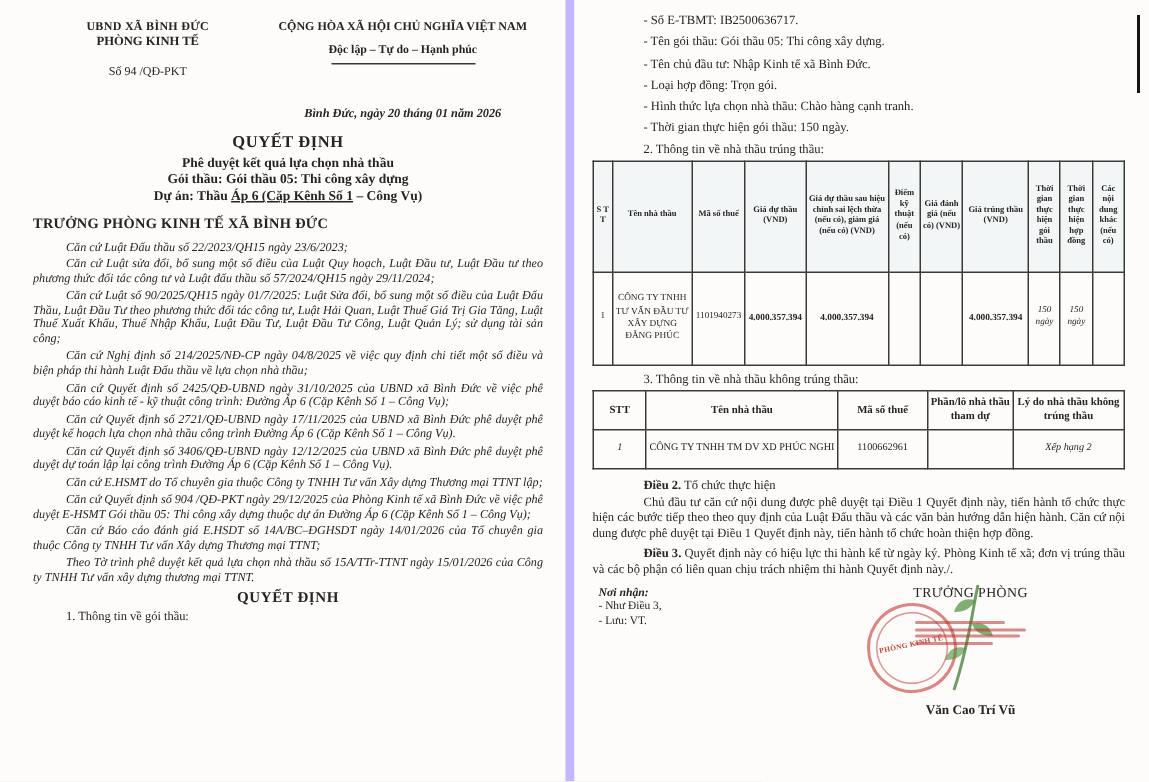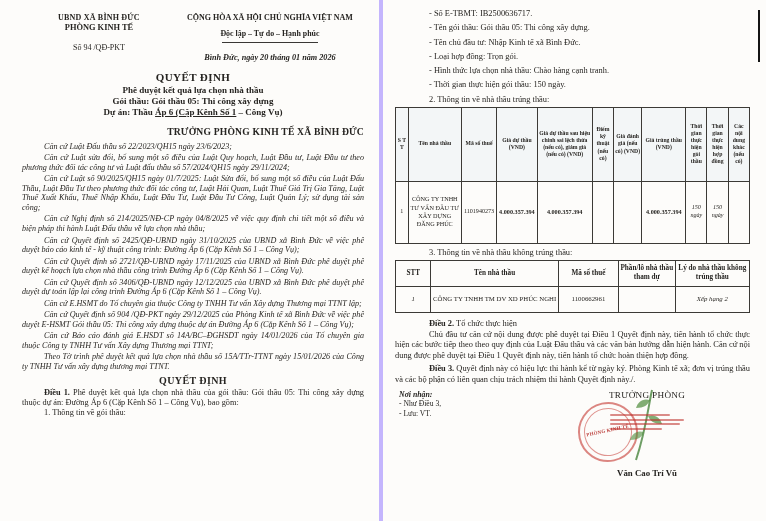--- a/index.html
+++ b/index.html
@@ -4,41 +4,41 @@
 <style>
   * { margin:0; padding:0; box-sizing:border-box; }
   html,body { width:766px; height:521px; }
   body {
     font-family: "Liberation Serif", "DejaVu Serif", serif;
     color:#262421;
     background:#e9e7e2;
   }
   .sheet { position:relative; width:766px; height:521px; display:flex; background:#fdfcfa; overflow:hidden; }
   .page { width:383px; height:521px; background:#fdfcfa; position:relative; }
-  .page--left { padding:13px 15px 12px 22px; border-right:4px solid #c4b5fd; }
+  .page--left { padding:13px 15px 12px 22px; border-right:6px solid #c4b5fd; }
   .page--right { padding:9px 16px 8px 12px; }
 
   
   .letterhead { display:flex; }
   .lh-left { width:45%; text-align:center; }
   .lh-right { width:55%; text-align:center; }
   .org-top { font-size:8px; font-weight:bold; letter-spacing:.2px; }
   .org-bottom { font-size:8.4px; font-weight:bold; margin-top:1px; }
   .doc-number { font-size:8px; margin-top:11px; }
   .nat-header { font-size:8px; font-weight:bold; }
   .nat-motto { font-size:7.9px; font-weight:bold; margin-top:1px; display:inline-block; }
   .motto-rule { width:96px; height:1px; background:#3a3835; margin:2px auto 0; }
-  .place-date { font-size:8.2px; font-style:italic; font-weight:bold; margin-top:10px; }
+  .place-date { font-size:8.2px; font-style:italic; font-weight:bold; margin-top:28px; }
 
   
   .title-block { text-align:center; margin-top:9px; line-height:1.25; }
   .doc-title { font-size:11px; font-weight:bold; letter-spacing:.4px; }
   .doc-sub { font-size:9px; font-weight:bold; }
   .u { text-decoration:underline; }
-  .authority { text-align:right; font-size:9.6px; font-weight:bold; margin-top:7px; letter-spacing:.2px; }
+  .authority { text-align:left; font-size:9.6px; font-weight:bold; margin-top:7px; letter-spacing:.2px; }
 
   
   .recitals { margin-top:5px; }
   .recital {
     font-size:8.1px; font-style:italic; line-height:1.21;
     text-align:justify; text-indent:22px; margin-bottom:1.5px;
   }
   .decision-heading { text-align:center; font-size:10px; font-weight:bold; margin:3px 0 2px; letter-spacing:.4px; }
   .article-p { font-size:8.3px; line-height:1.24; text-align:justify; text-indent:22px; }
   .b { font-weight:bold; }
@@ -137,21 +137,20 @@
       <p class="recital">Căn cứ Quyết định số 2721/QĐ-UBND ngày 17/11/2025 của UBND xã Bình Đức phê duyệt phê duyệt kế hoạch lựa chọn nhà thầu công trình Đường Áp 6 (Cặp Kênh Số 1 – Công Vụ).</p>
       <p class="recital">Căn cứ Quyết định số 3406/QĐ-UBND ngày 12/12/2025 của UBND xã Bình Đức phê duyệt phê duyệt dự toán lập lại công trình Đường Áp 6 (Cặp Kênh Số 1 – Công Vụ).</p>
       <p class="recital">Căn cứ E.HSMT do Tổ chuyên gia thuộc Công ty TNHH Tư vấn Xây dựng Thương mại TTNT lập;</p>
       <p class="recital">Căn cứ Quyết định số 904 /QĐ-PKT ngày 29/12/2025 của Phòng Kinh tế xã Bình Đức về việc phê duyệt E-HSMT Gói thầu 05: Thi công xây dựng  thuộc dự án Đường Áp 6 (Cặp Kênh Số 1 – Công Vụ);</p>
       <p class="recital">Căn cứ Báo cáo đánh giá E.HSDT số 14A/BC–ĐGHSDT ngày 14/01/2026 của Tổ chuyên gia thuộc Công ty TNHH Tư vấn Xây dựng Thương mại TTNT;</p>
       <p class="recital">Theo Tờ trình phê duyệt kết quả lựa chọn nhà thầu số 15A/TTr-TTNT ngày 15/01/2026 của Công ty TNHH Tư vấn xây dựng thương mại TTNT.</p>
     </div>
 
     <div class="decision-heading">QUYẾT ĐỊNH</div>
 
-    <p class="article-p"><span class="b">Điều 1.</span><span> Phê duyệt kết quả lựa chọn nhà thầu của gói thầu: Gói thầu 05: Thi công xây dựng  thuộc dự án: Đường Áp 6 (Cặp Kênh Số 1 – Công Vụ), bao gồm:</span></p>
     <p class="article-p">1. Thông tin về gói thầu:</p>
 
   </div>
 
   <div class="page page--right">
 
     <p class="bullet">- Số E-TBMT: IB2500636717.</p>
     <p class="bullet">- Tên gói thầu: Gói thầu 05: Thi công xây dựng.</p>
     <p class="bullet">- Tên chủ đầu tư: Nhập Kinh tế xã Bình Đức.</p>
     <p class="bullet">- Loại hợp đồng: Trọn gói.</p>

